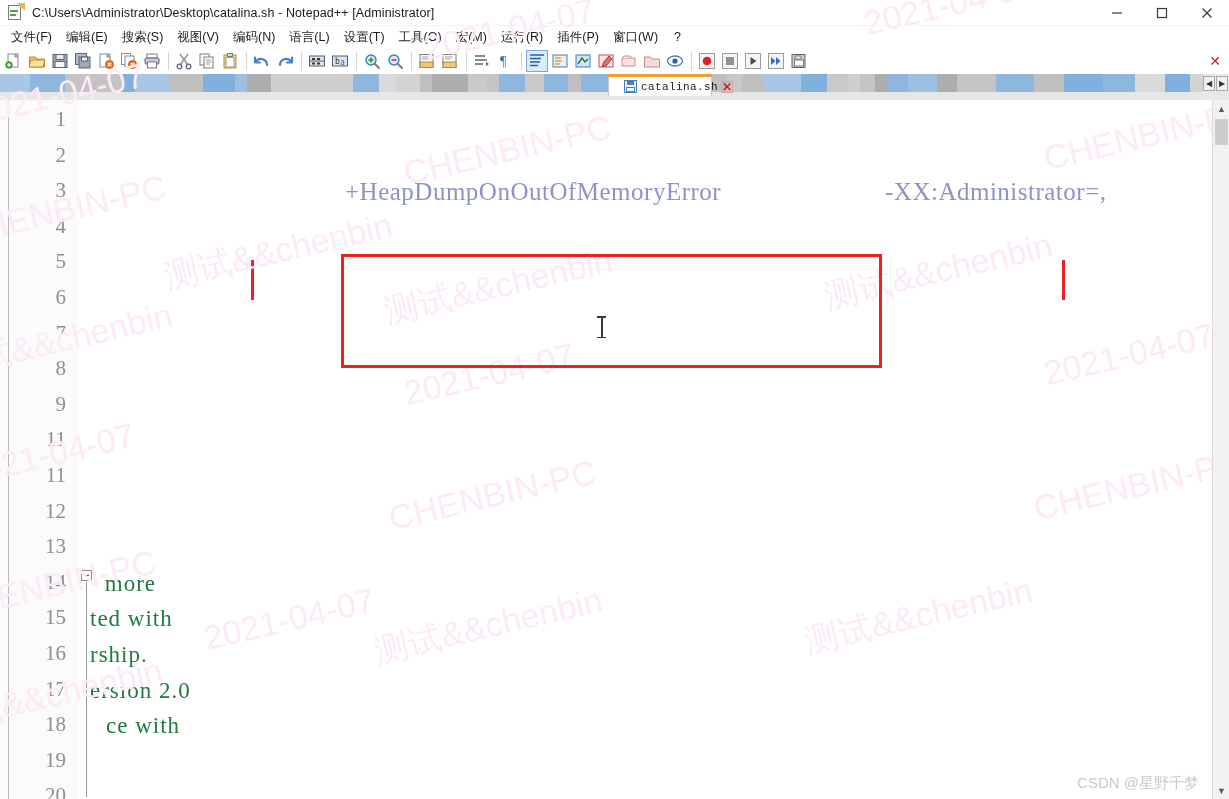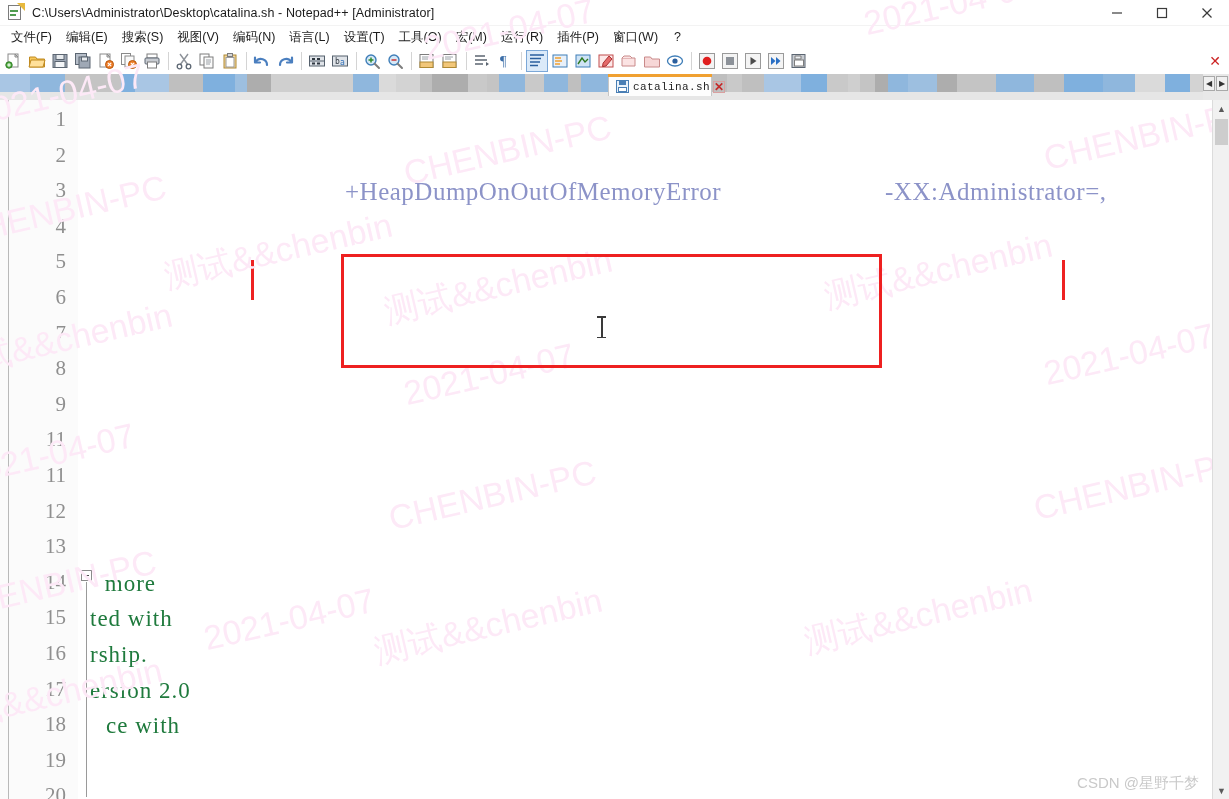--- a/index.html
+++ b/index.html
@@ -124,21 +124,21 @@
     background: #e6e6e6;
   }
   .tab-active {
     position: absolute; left: 608px; top: 0px;
     width: 104px; height: 22px;
     background: #fdfdfd;
     border-top: 3px solid #f0a030;
     border-left: 1px solid #c6c6c6;
     border-right: 1px solid #c6c6c6;
     display: flex; align-items: center;
-    padding-left: 7px;
+    padding-left: 15px;
     z-index: 4;
   }
   .tab-icon {
     width: 13px; height: 13px; flex: none; margin-right: 4px;
     position: relative;
   }
   .tab-icon .dk { position: absolute; inset: 0; border: 1px solid #4a7fb5; background: #eaf2fa; }
   .tab-icon .dk2 { position: absolute; left: 3px; top: 1px; width: 7px; height: 4px; background: #4a7fb5; }
   .tab-icon .dk3 { position: absolute; left: 2px; top: 7px; width: 9px; height: 5px; background: #ffffff; border: 1px solid #4a7fb5; }
   .tab-label {

